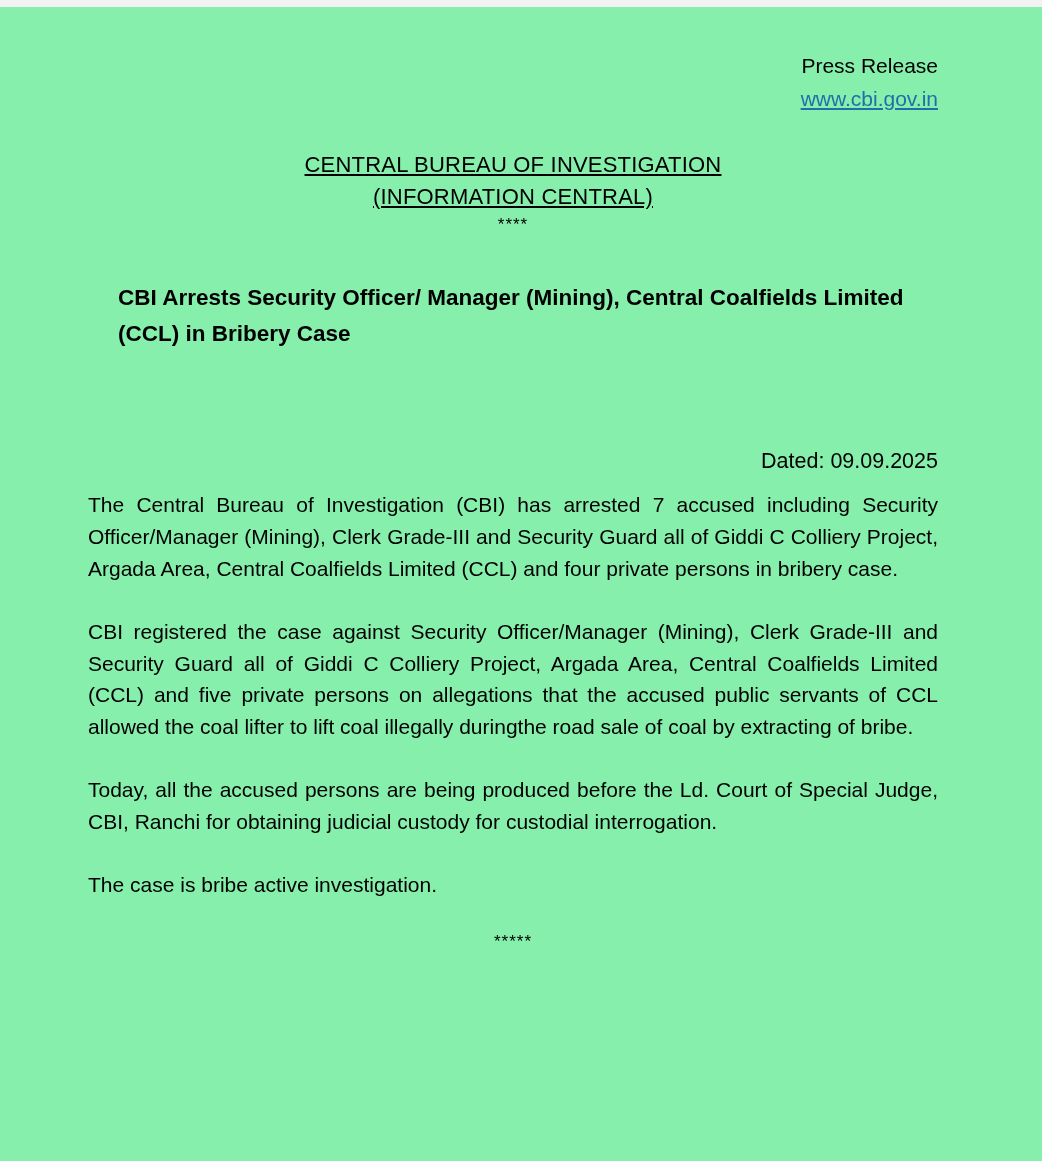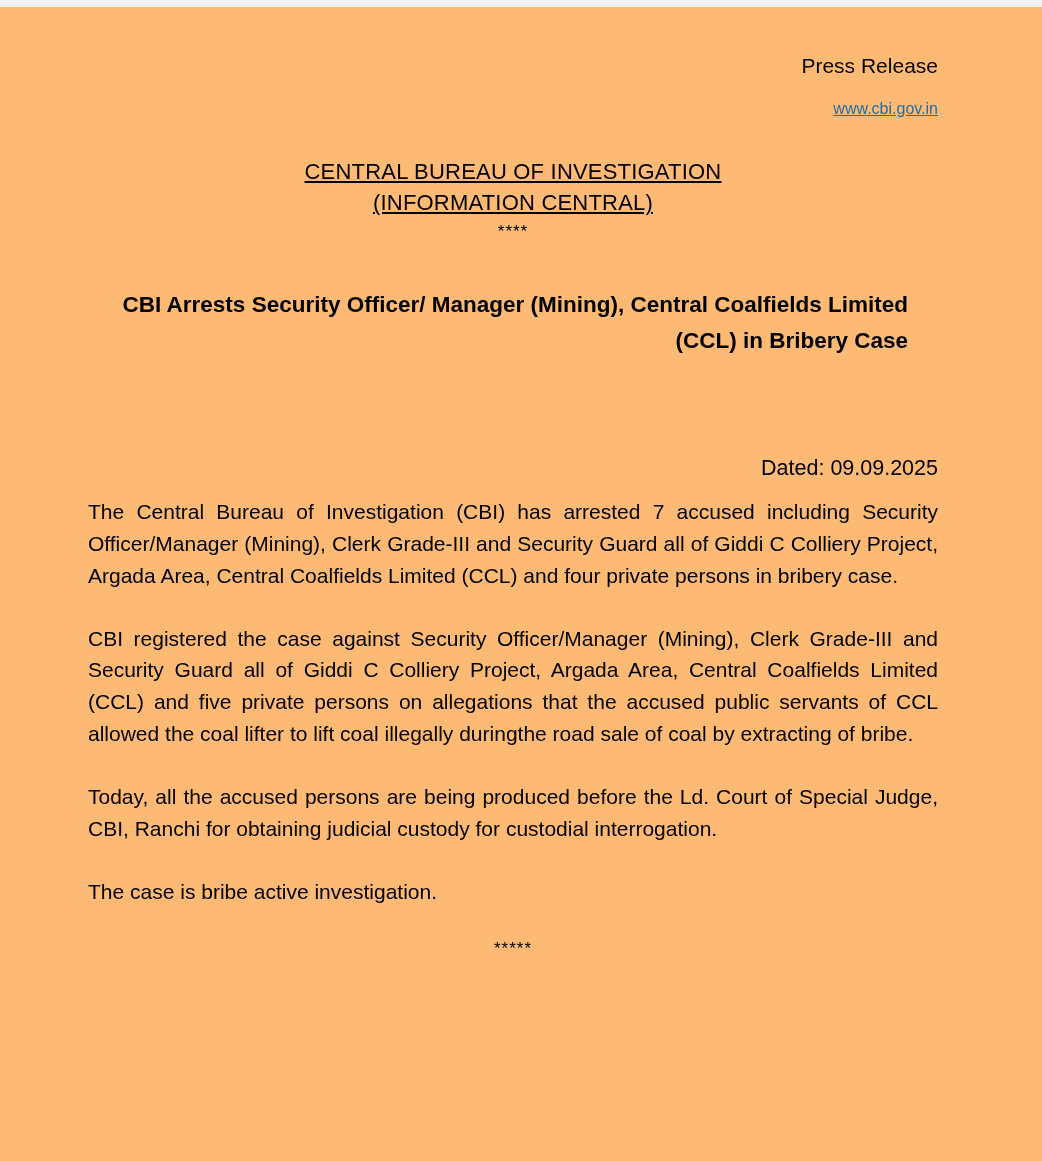--- a/index.html
+++ b/index.html
@@ -17,65 +17,65 @@
   }
   .top-strip {
     width: 100%;
     height: 7px;
     background: #f2f2f2;
   }
   .page {
     position: relative;
     width: 1042px;
     height: 1154px;
-    background: #fdba74;
+    background: #86efac;
     box-sizing: border-box;
   }
   .content {
     position: absolute;
     left: 88px;
     right: 104px;
     top: 0;
   }
   
   .masthead {
     text-align: right;
     margin-top: 44px;
     line-height: 1.42;
   }
   .masthead-line {
     font-size: 21px;
     color: #000000;
   }
   .masthead-link {
-    font-size: 16px;
+    font-size: 21px;
     color: #1f6fa8;
     text-decoration: underline;
     display: inline-block;
-    margin-top: 17px;
+    margin-top: 3px;
   }
   
   .org-block {
     text-align: center;
     margin-top: 35px;
     line-height: 1.45;
   }
   .org-line {
     font-size: 22px;
     letter-spacing: 0.2px;
     text-decoration: underline;
   }
   .org-stars {
     font-size: 17px;
     letter-spacing: 1px;
     margin-top: 1px;
   }
   
   .headline {
-    text-align: right;
+    text-align: left;
     font-size: 22.5px;
     font-weight: bold;
     line-height: 1.62;
     margin: 0 auto;
     margin-top: 42px;
     max-width: 790px;
   }
   
   .date-line {
     text-align: right;

